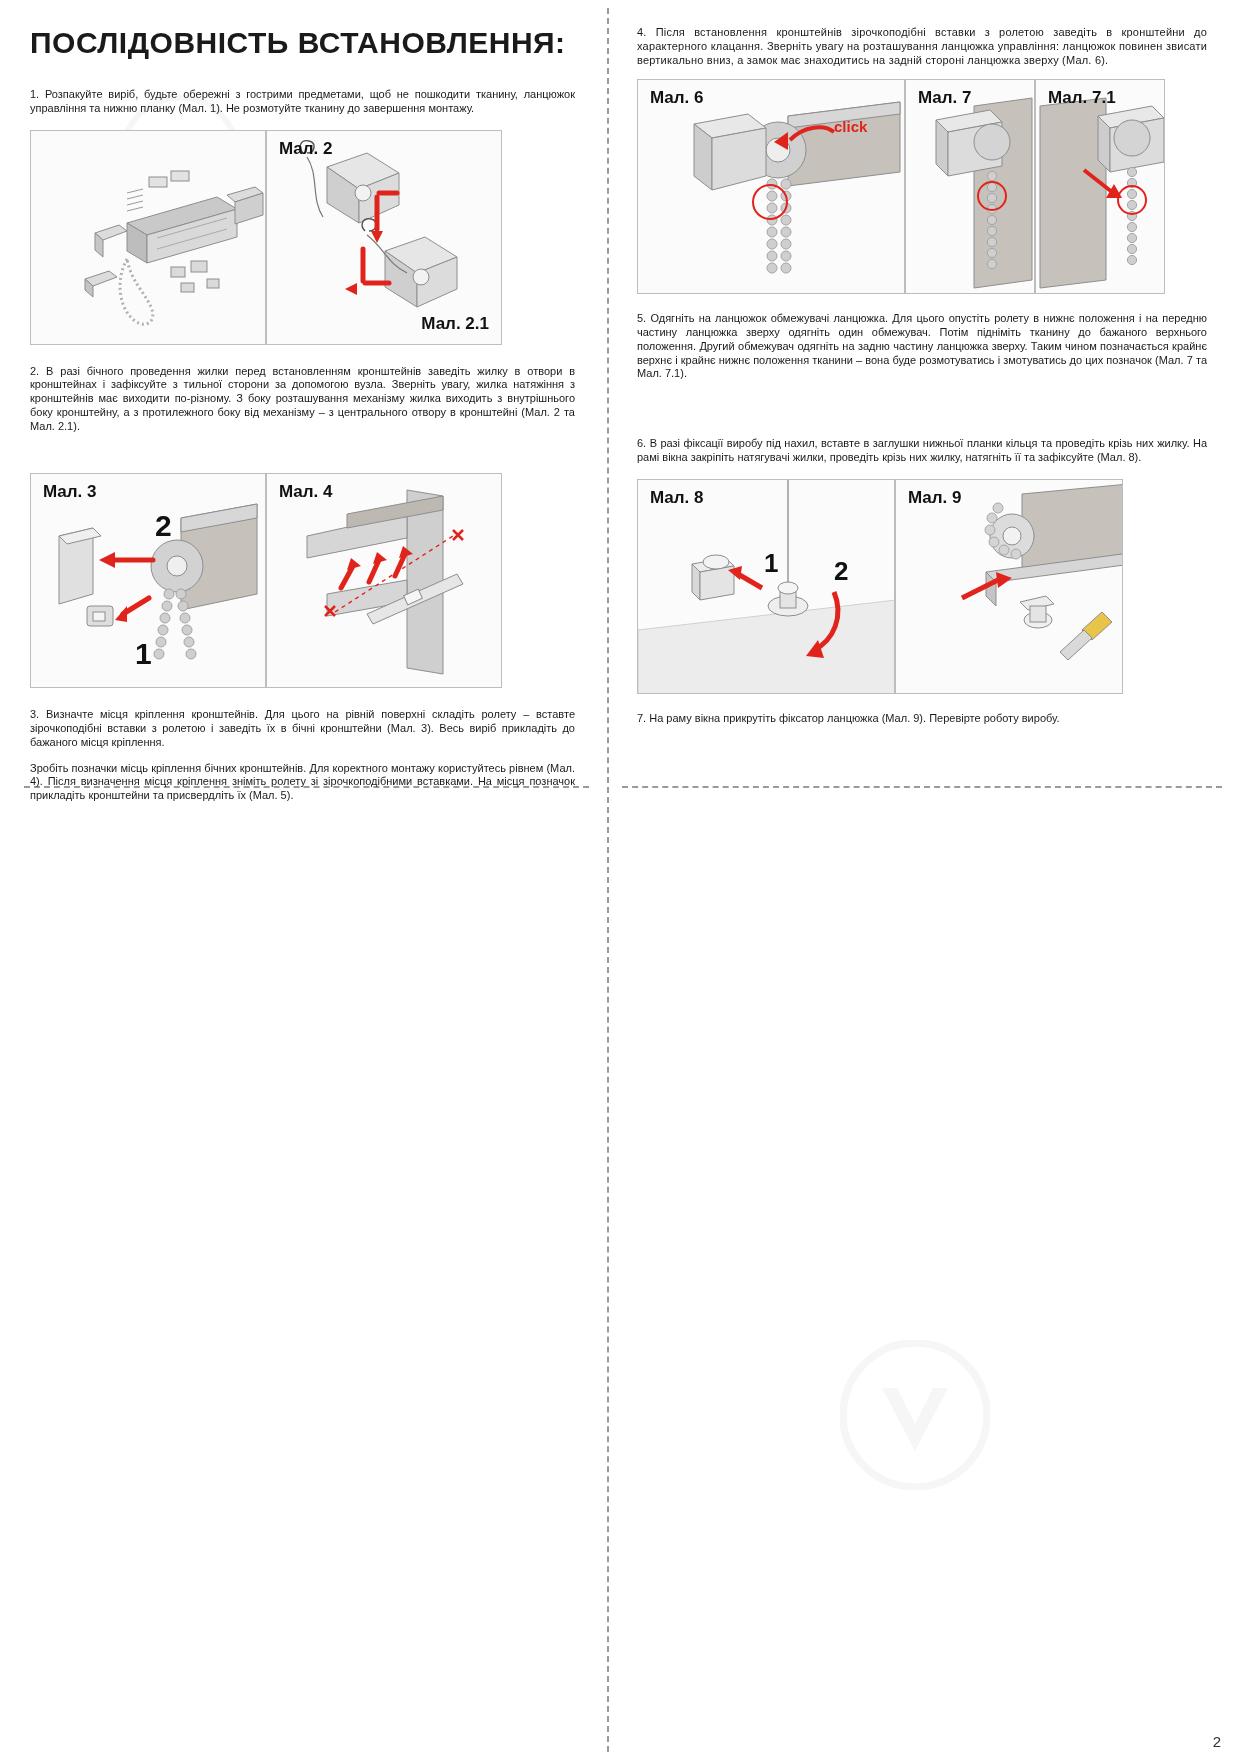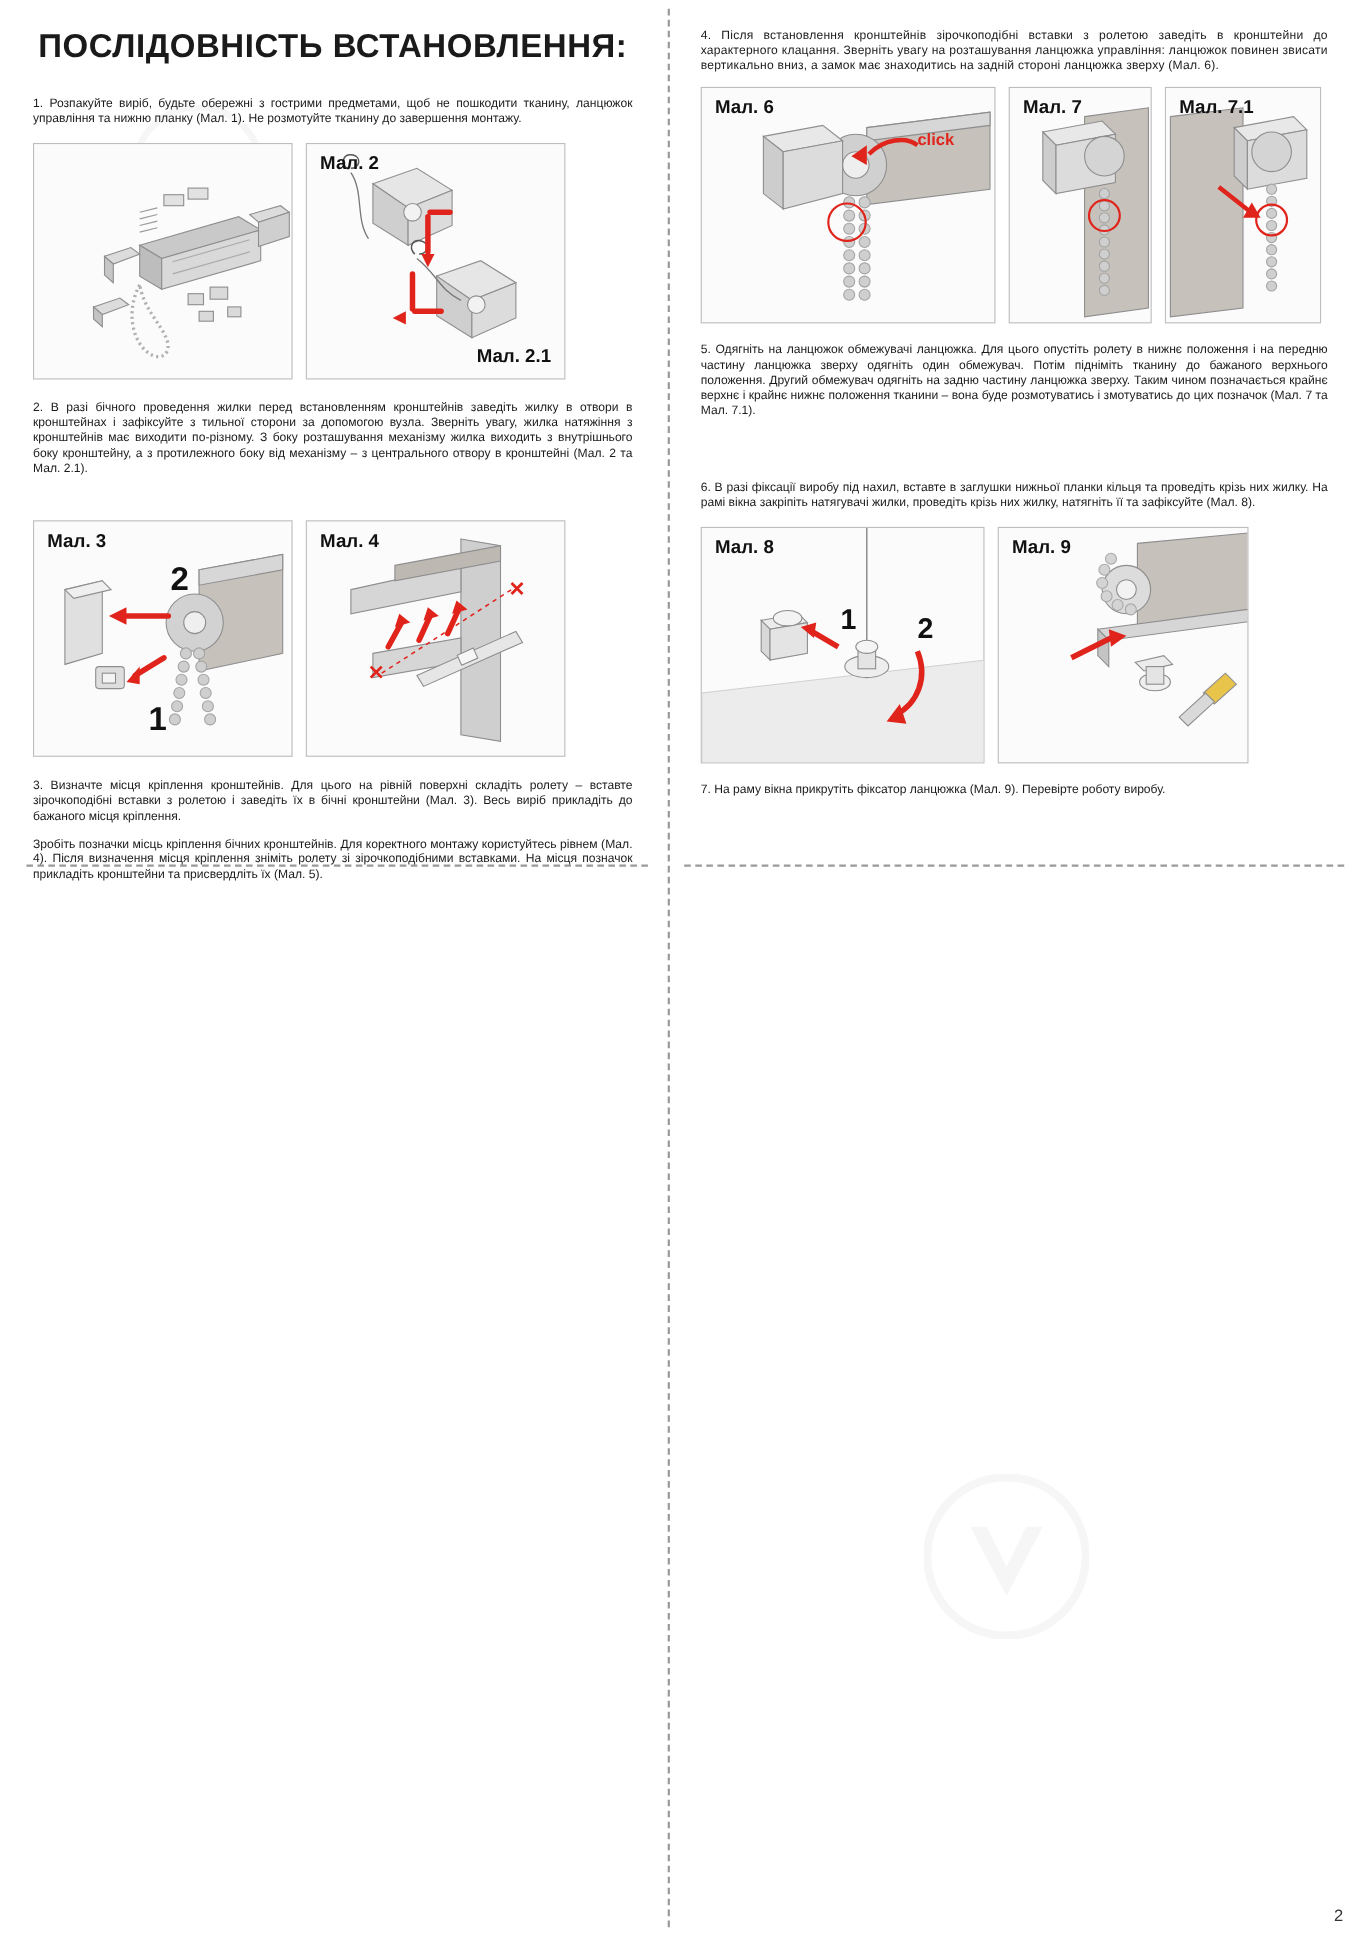--- a/index.html
+++ b/index.html
@@ -40,33 +40,32 @@
   .h-divider {
     position: absolute;
     border-top: 2px dashed #9a9a9a;
   }
 
   h1.title {
     font-size: 30px;
     font-weight: bold;
     letter-spacing: 0.5px;
     margin: 0 0 28px 0;
-    text-align: center;
     text-transform: uppercase;
   }
 
   p.para {
     font-size: 11px;
     line-height: 1.25;
     margin: 0 0 12px 0;
     text-align: justify;
     text-justify: inter-word;
   }
 
-  .fig-row { display: flex; gap: 12px; }
+  .fig-row { display: flex; gap: 0; }
   .fig {
     position: relative;
     background: #fbfbfb;
     border: 1px solid #bdbdbd;
     overflow: hidden;
   }
   .fig-label {
     position: absolute;
     top: 8px;
     left: 12px;
@@ -358,21 +357,21 @@
             <circle cx="86" cy="140" r="4.6"></circle>
               <circle cx="86" cy="151" r="4.6"></circle>
             <circle cx="86" cy="162" r="4.6"></circle>
               <circle cx="86" cy="173" r="4.6"></circle>
             <circle cx="86" cy="184" r="4.6"></circle>
           </g>
           <circle cx="86" cy="116" r="14" fill="none" stroke="#e0241b" stroke-width="2"></circle>
         </svg>
       </div>
 
-      <div class="fig" style="width:142px;height:215px;">
+      <div class="fig" style="width:130px;height:215px;">
         <span class="fig-label">Мал. 7.1</span>
         <svg width="130" height="215" viewBox="0 0 130 215" aria-hidden="true">
           <g stroke="#8e8e8e">
             <path d="M4 26 L70 18 L70 200 L4 208 Z" fill="#c6c1bb"></path>
             <path d="M62 36 L116 26 L128 38 L74 48 Z" fill="#e8e8e8"></path>
             <path d="M62 36 L74 48 L74 92 L62 80 Z" fill="#cdcdcd"></path>
             <path d="M74 48 L128 38 L128 82 L74 92 Z" fill="#dcdcdc"></path>
             <circle cx="96" cy="58" r="18" fill="#d4d4d4"></circle>
           </g>
           <g fill="#cfcfcf" stroke="#a5a5a5">

